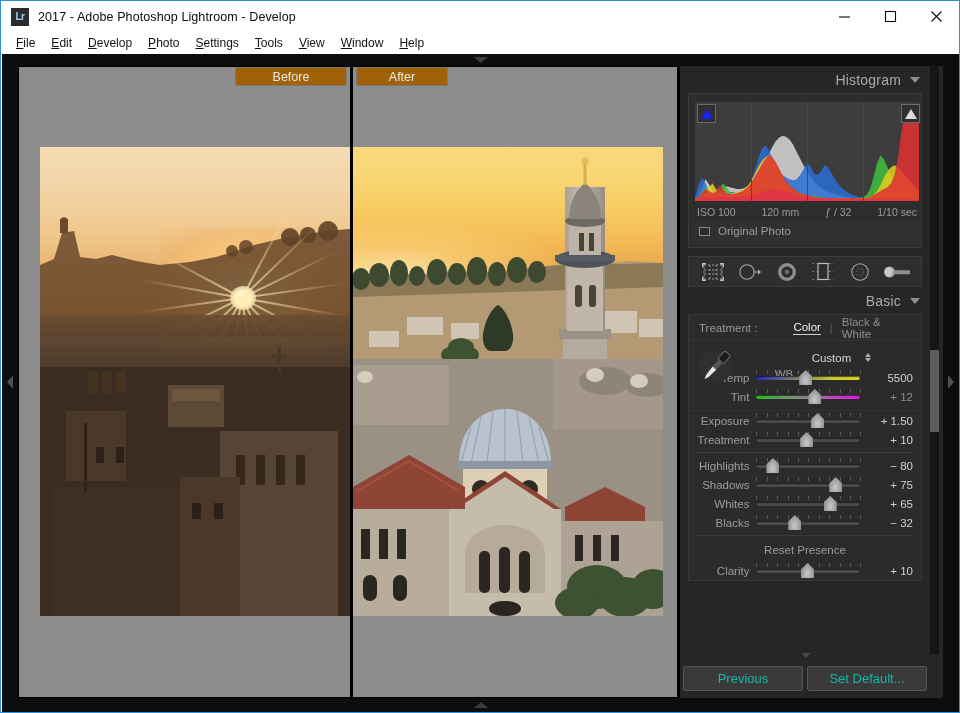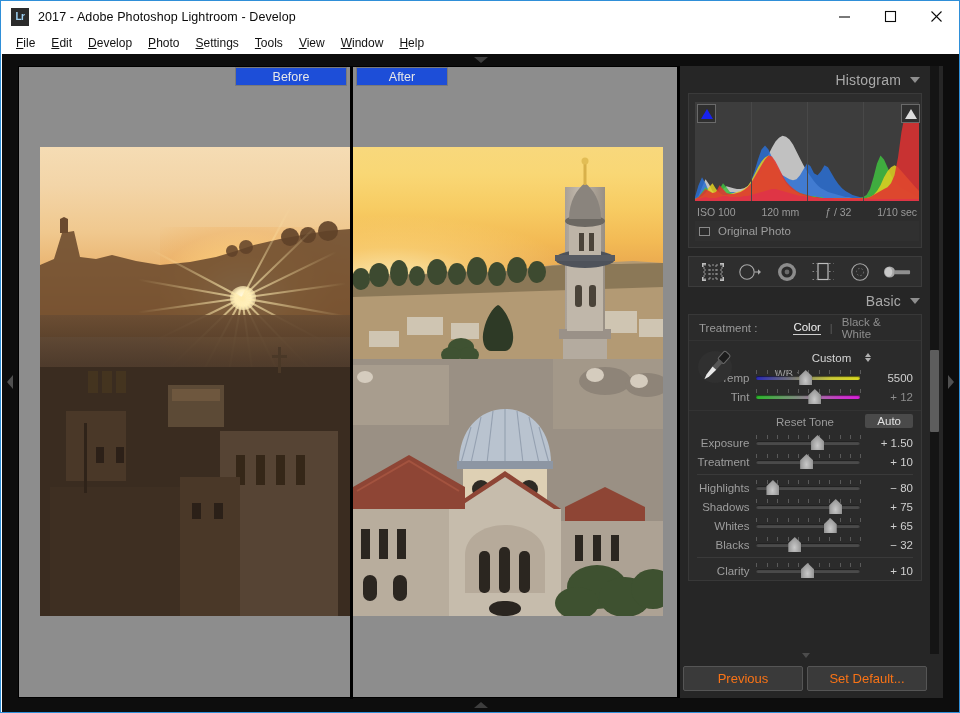--- a/index.html
+++ b/index.html
@@ -94,21 +94,21 @@
   .stage {
     position: absolute; left: 16px; top: 12px;
     width: 660px; height: 632px; background: #8d8d8d;
     border: 1px solid #000;
   }
   .stage-inner { position: relative; width: 100%; height: 100%; }
 
   .label-row { position: absolute; left: 0; top: 0; width: 100%; height: 21px; }
   .ba-label {
     position: absolute; top: 0; height: 19px;
-    background: #1d4ed8; color: #e8e8e8;
+    background: #a16207; color: #e8e8e8;
     font-size: 12.5px; display: flex; align-items: center; justify-content: center;
     border: 1px solid #7a7a7a;
   }
   #lbl-before { left: 216px; width: 112px; }
   #lbl-after  { left: 337px; width: 92px; }
 
   .split-line {
     position: absolute; left: 331px; top: 0; width: 3px; height: 632px;
     background: #000;
   }
@@ -312,21 +312,21 @@
   
   .bottom-bar {
     position: absolute; left: 0; bottom: 0; width: 250px; height: 40px;
     display: flex; align-items: center; justify-content: space-between;
     padding: 0 3px;
   }
   .bbtn {
     width: 120px; height: 25px; background: #3a3a3a;
     border: 1px solid #555; border-radius: 2px;
     display: flex; align-items: center; justify-content: center;
-    font-size: 13px; color: #f97316;
+    font-size: 13px; color: #14b8a6;
   }
   .mini-caret {
     position: absolute; left: 122px; top: -5px;
     width: 0; height: 0; border-left: 4px solid transparent;
     border-right: 4px solid transparent; border-top: 5px solid #4c4c4c;
   }
 </style>
 </head>
 <body>
 
@@ -751,24 +751,20 @@
                       <div class="tick" style="left: 104px;"></div>
                     </div>
                     <div class="sl-track grad-tint"></div>
                     <div class="sl-knob" style="left: 51.87px;"></div>
                   </div>
                   <div class="sl-val dim">+ 12</div>
                 </div>
               </div>
           </div>
 
-          <div class="sub-hdr">
-            <span>Reset Tone</span>
-            <span class="auto-btn">Auto</span>
-          </div>
           <div id="tone-a">
               <div class="sl-row">
                 <div class="sl-name">Exposure</div>
                 <div class="sl-track-wrap">
                   <div class="sl-ticks">
                     <div class="tick" style="left: 0px;"></div>
                     <div class="tick" style="left: 10.4px;"></div>
                     <div class="tick" style="left: 20.8px;"></div>
                     <div class="tick" style="left: 31.2px;"></div>
                     <div class="tick" style="left: 41.6px;"></div>
@@ -888,20 +884,23 @@
                     <div class="tick" style="left: 104px;"></div>
                   </div>
                   <div class="sl-track"></div>
                   <div class="sl-knob" style="left: 31.85px;"></div>
                 </div>
                 <div class="sl-val">− 32</div>
               </div>
             </div>
           <div class="divider"></div>
 
+          <div class="sub-hdr">
+            <span>Reset Presence</span>
+          </div>
           <div id="presence">
               <div class="sl-row">
                 <div class="sl-name">Clarity</div>
                 <div class="sl-track-wrap">
                   <div class="sl-ticks">
                     <div class="tick" style="left: 0px;"></div>
                     <div class="tick" style="left: 10.4px;"></div>
                     <div class="tick" style="left: 20.8px;"></div>
                     <div class="tick" style="left: 31.2px;"></div>
                     <div class="tick" style="left: 41.6px;"></div>

